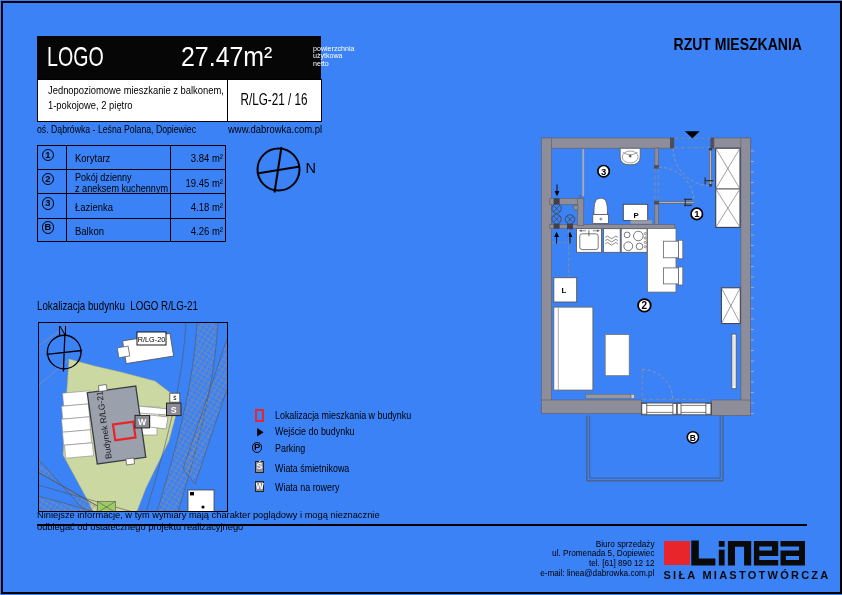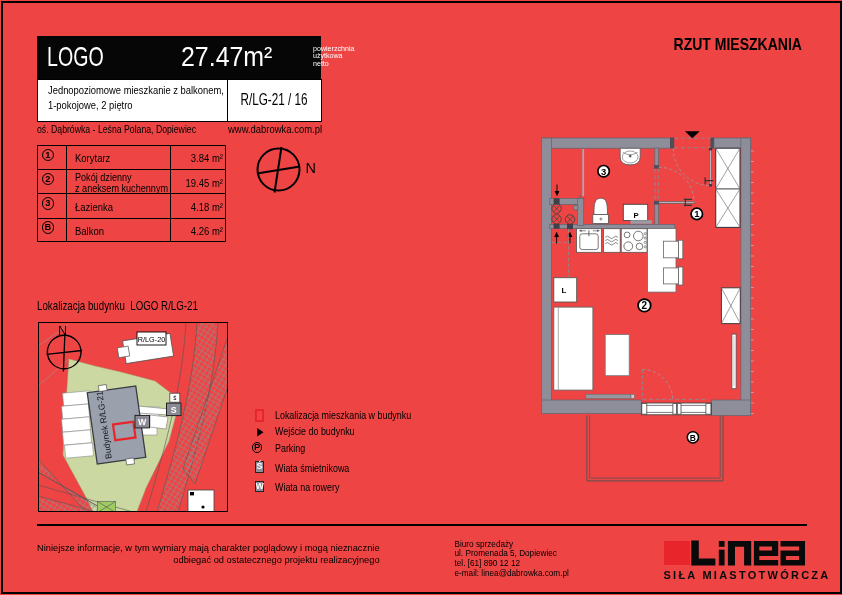--- a/index.html
+++ b/index.html
@@ -1,17 +1,17 @@
 <!DOCTYPE html>
 <html><head>
 <meta charset="utf-8">
 <style>
   html,body{margin:0;padding:0;}
   body{font-family:"Liberation Sans", sans-serif; background:#fff;}
-  .page{position:relative;width:842px;height:595px;background:#ef4444;overflow:hidden;}
+  .page{position:relative;width:842px;height:595px;background:#3b82f6;overflow:hidden;}
   .abs{position:absolute;}
 </style>
 </head>
 <body>
 <div class="page">
 
   <div class="abs" style="left:1px;top:1px;width:840.5px;height:593px;border:2px solid #000;box-sizing:border-box;"></div>
 
   <div class="abs" style="left:37px;top:36px;width:284px;height:43.4px;background:#060606;"></div>
 
@@ -505,23 +505,23 @@
   <div class="abs" style="left:254.8px;top:461.3px;width:7.2px;height:9.3px;border:1.5px solid #222;background:#8e8e99;text-align:center;color:#fff;font-weight:bold;font-size:9px;line-height:9.6px;">Ś</div>
 
   <div class="abs" style="left:274.5px;top:461.6px;font-size:11px;color:#000;white-space:nowrap;transform:scaleX(0.81);transform-origin:0 0;">Wiata śmietnikowa</div>
 
   <div class="abs" style="left:254.8px;top:480.8px;width:7.2px;height:9.5px;border:1.5px solid #222;background:#8e8e99;text-align:center;color:#fff;font-weight:bold;font-size:8.5px;line-height:9.8px;">W</div>
 
   <div class="abs" style="left:274.5px;top:481px;font-size:11px;color:#000;white-space:nowrap;transform:scaleX(0.81);transform-origin:0 0;">Wiata na rowery</div>
 
   <div class="abs" style="left:37px;top:524.2px;width:769.5px;height:1.6px;background:#000;"></div>
 
-  <div class="abs" style="left:37px;top:543px;font-size:9.3px;line-height:11.7px;color:#000;white-space:nowrap;text-align:right;">Niniejsze informacje, w tym wymiary mają charakter poglądowy i mogą nieznacznie<br>odbiegać od ostatecznego projektu realizacyjnego</div>
-
-  <div class="abs" style="left:454.5px;top:539.8px;width:200px;font-size:8.2px;line-height:9.6px;color:#000;">Biuro sprzedaży<br>ul. Promenada 5, Dopiewiec<br>tel. [61] 890 12 12<br>e-mail: linea@dabrowka.com.pl</div>
+  <div class="abs" style="left:37px;top:510px;font-size:9.3px;line-height:11.7px;color:#000;white-space:nowrap;">Niniejsze informacje, w tym wymiary mają charakter poglądowy i mogą nieznacznie<br>odbiegać od ostatecznego projektu realizacyjnego</div>
+
+  <div class="abs" style="left:454.5px;top:539.8px;width:200px;text-align:right;font-size:8.2px;line-height:9.6px;color:#000;">Biuro sprzedaży<br>ul. Promenada 5, Dopiewiec<br>tel. [61] 890 12 12<br>e-mail: linea@dabrowka.com.pl</div>
 
   <div class="abs" style="left:663.5px;top:540.5px;width:26.5px;height:24.5px;background:#e8252a;"></div>
 
   <svg class="abs" style="left:691px;top:540px;" width="116" height="27" viewBox="0 0 116 27">
     <g fill="#0a0a0a" fill-rule="evenodd">
       <path d="M0.3 0.6 h7.5 v17.8 h16.6 v7.1 h-24.1 Z"></path>
       <rect x="27.8" y="1" width="5.8" height="5.8"></rect>
       <rect x="27.8" y="9.7" width="5.8" height="15.8"></rect>
       <path d="M36.9 1 h23.3 v24.5 h-7.1 v-18.7 h-9.1 v18.7 h-7.1 Z"></path>
       <path d="M62.9 1.1 H87.2 V16.1 H68.3 V20 H87.2 V25.4 H62.9 Z M68.3 6.5 H81 V10.4 H68.3 Z"></path>

